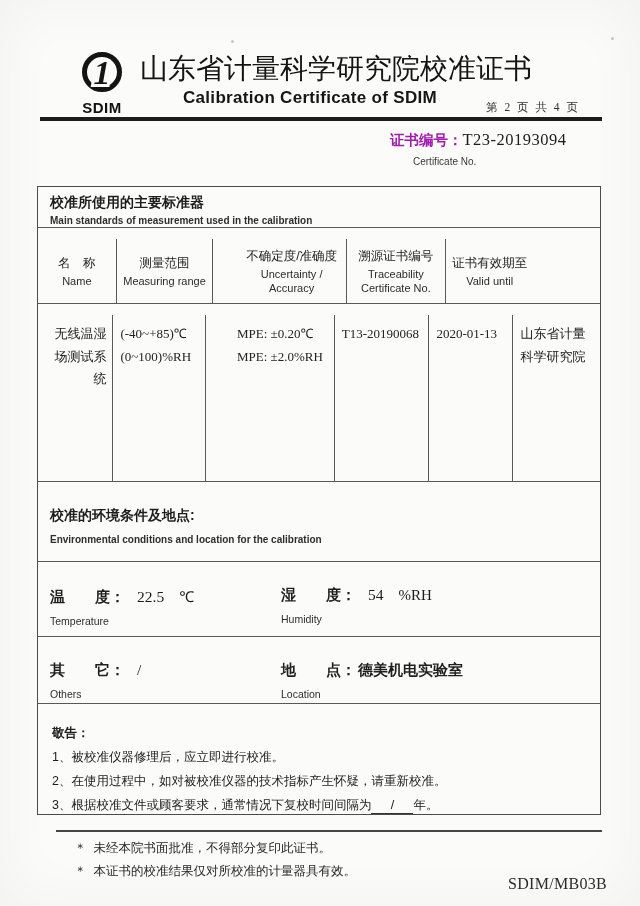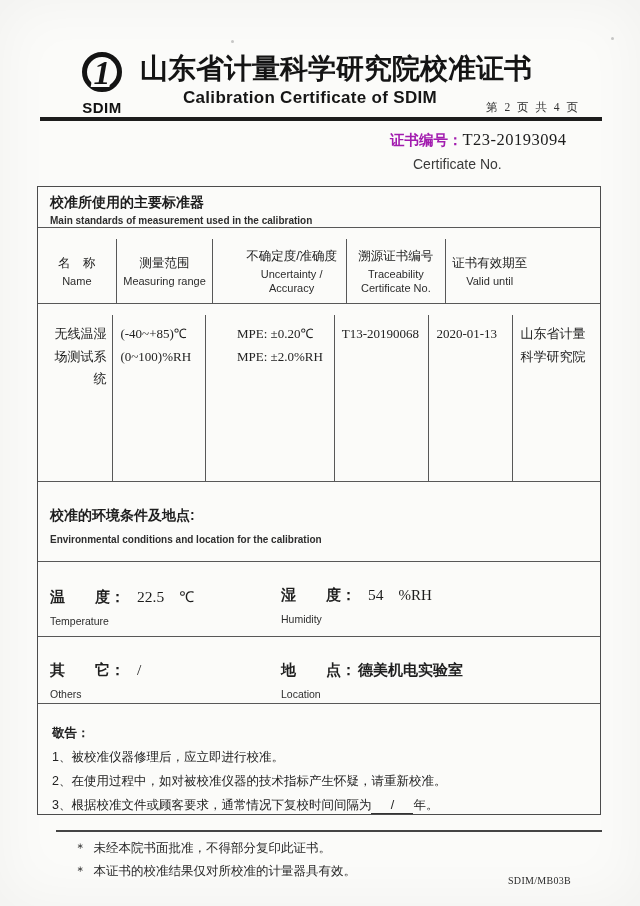--- a/index.html
+++ b/index.html
@@ -12,36 +12,36 @@
     overflow: hidden;
     box-shadow: inset 0 0 60px rgba(0,0,0,0.045);
   }
   .speck { position: absolute; background: #9a9a9a; border-radius: 50%; opacity: .55; }
 
   
   .logo { position: absolute; left: 72px; top: 50px; width: 60px; text-align: center; }
   .logo-text { font-weight: bold; font-size: 15px; letter-spacing: .5px; color: #111; margin-top: -3px; }
   .title-cn {
     position: absolute; left: 140px; top: 50px; width: 400px;
-    font-family: "Liberation Serif", serif; font-weight: bold;
+    font-family: "Liberation Serif", serif; font-weight: normal;
     font-size: 28px; color: #141414; white-space: nowrap;
   }
   .title-en {
     position: absolute; left: 183px; top: 88px;
     font-weight: bold; font-size: 17px; letter-spacing: .3px; color: #161616;
   }
   .page-info {
     position: absolute; left: 486px; top: 100px;
     font-family: "Liberation Serif", serif; font-size: 11.5px; letter-spacing: 2px; color: #333;
   }
   .header-rule { position: absolute; left: 40px; top: 117px; width: 562px; height: 3.5px; background: #1d1d1d; }
   .cert-no { position: absolute; left: 390px; top: 130px; white-space: nowrap; }
   .cert-no .lbl { font-weight: bold; font-size: 14.5px; color: #a21caf; }
   .cert-no .val { font-family: "Liberation Serif", serif; font-size: 16.5px; color: #1c1c1c; letter-spacing: .5px; }
-  .cert-no-en { position: absolute; left: 413px; top: 156px; font-size: 14px; color: #3a3a3a; text-align: center; }
+  .cert-no-en { position: absolute; left: 413px; top: 156px; font-size: 10px; color: #3a3a3a; text-align: center; }
 
   
   .doc-box {
     position: absolute; left: 37px; top: 186px; width: 564px; height: 629px;
     border: 1.5px solid #4c4c4c; background: transparent;
     display: flex; flex-direction: column; gap: 11px;
   }
   .sec-b { border-bottom: 1px solid #585858; }
   .sec-title-cn { font-weight: bold; font-size: 14px; color: #1e1e1e; }
   .sec-title-en { font-size: 10px; color: #2e2e2e; margin-top: 3px; font-weight: bold; }
@@ -90,21 +90,21 @@
     border-bottom: 1px solid #333; line-height: 1.1;
   }
 
   
   .footer-rule { position: absolute; left: 56px; top: 830px; width: 546px; height: 1.5px; background: #454545; }
   .footer-notes { position: absolute; left: 74px; top: 840px; font-size: 12.5px; color: #262626; }
   .footer-notes .f-line { margin-bottom: 6px; }
   .footer-notes .bullet { margin-right: 7px; }
   .form-code {
     position: absolute; left: 508px; top: 875px;
-    font-family: "Liberation Serif", serif; font-size: 10px; color: #2c2c2c; letter-spacing: .3px;
+    font-family: "Liberation Serif", serif; font-size: 16px; color: #2c2c2c; letter-spacing: .3px;
   }
 </style>
 </head>
 <body>
 
 <div class="speck" style="left:231px; top:40px; width:3px; height:3px;"></div>
 <div class="speck" style="left:611px; top:37px; width:3px; height:3px;"></div>
 
 <div class="logo">
   <svg width="50" height="48" viewBox="0 0 50 48">

